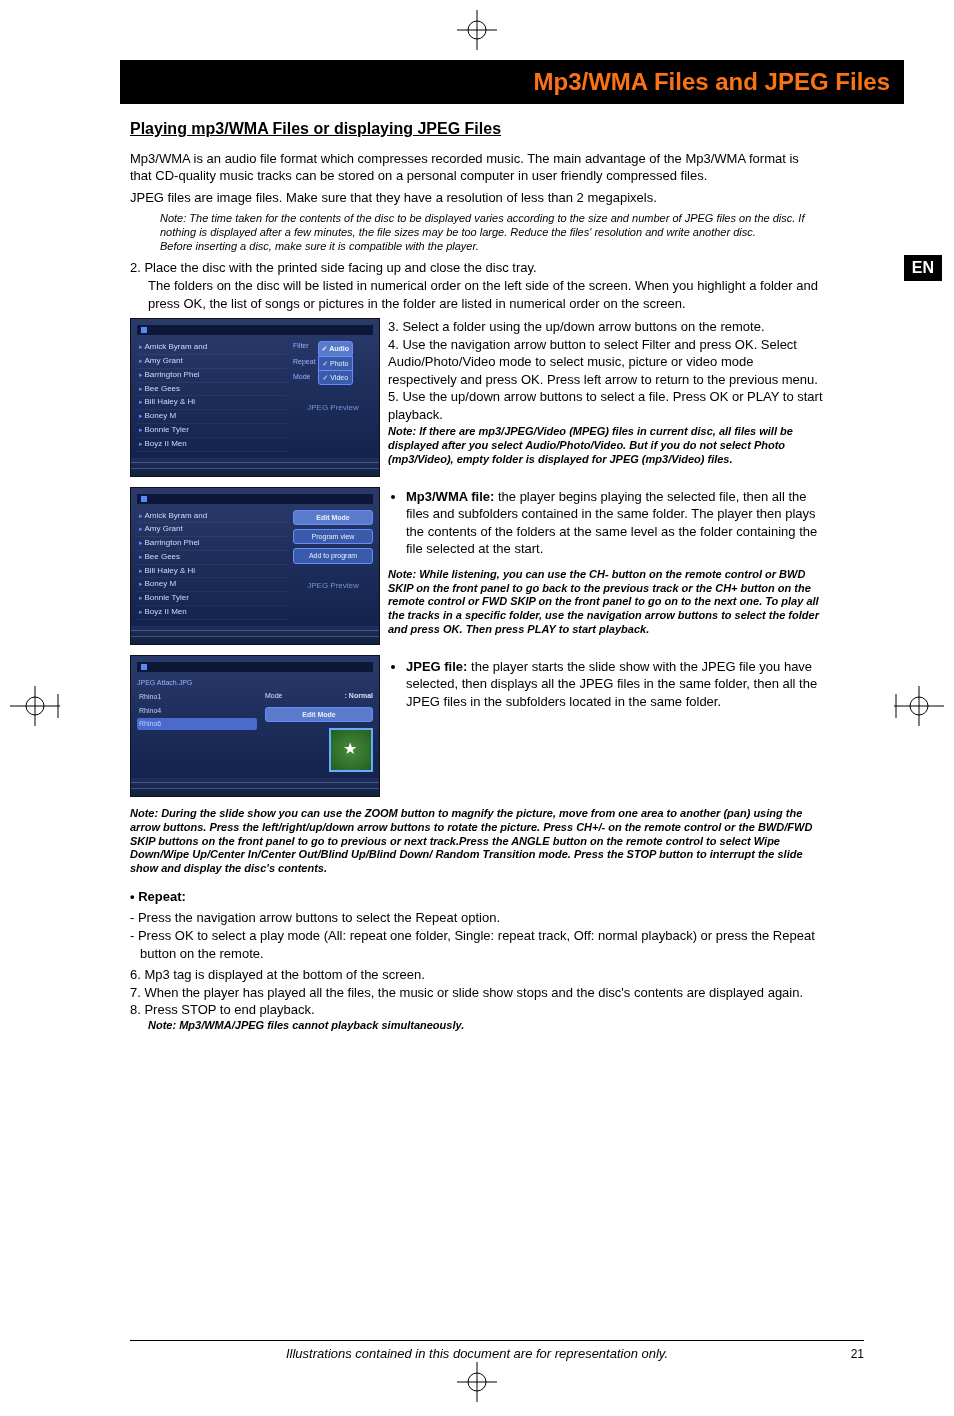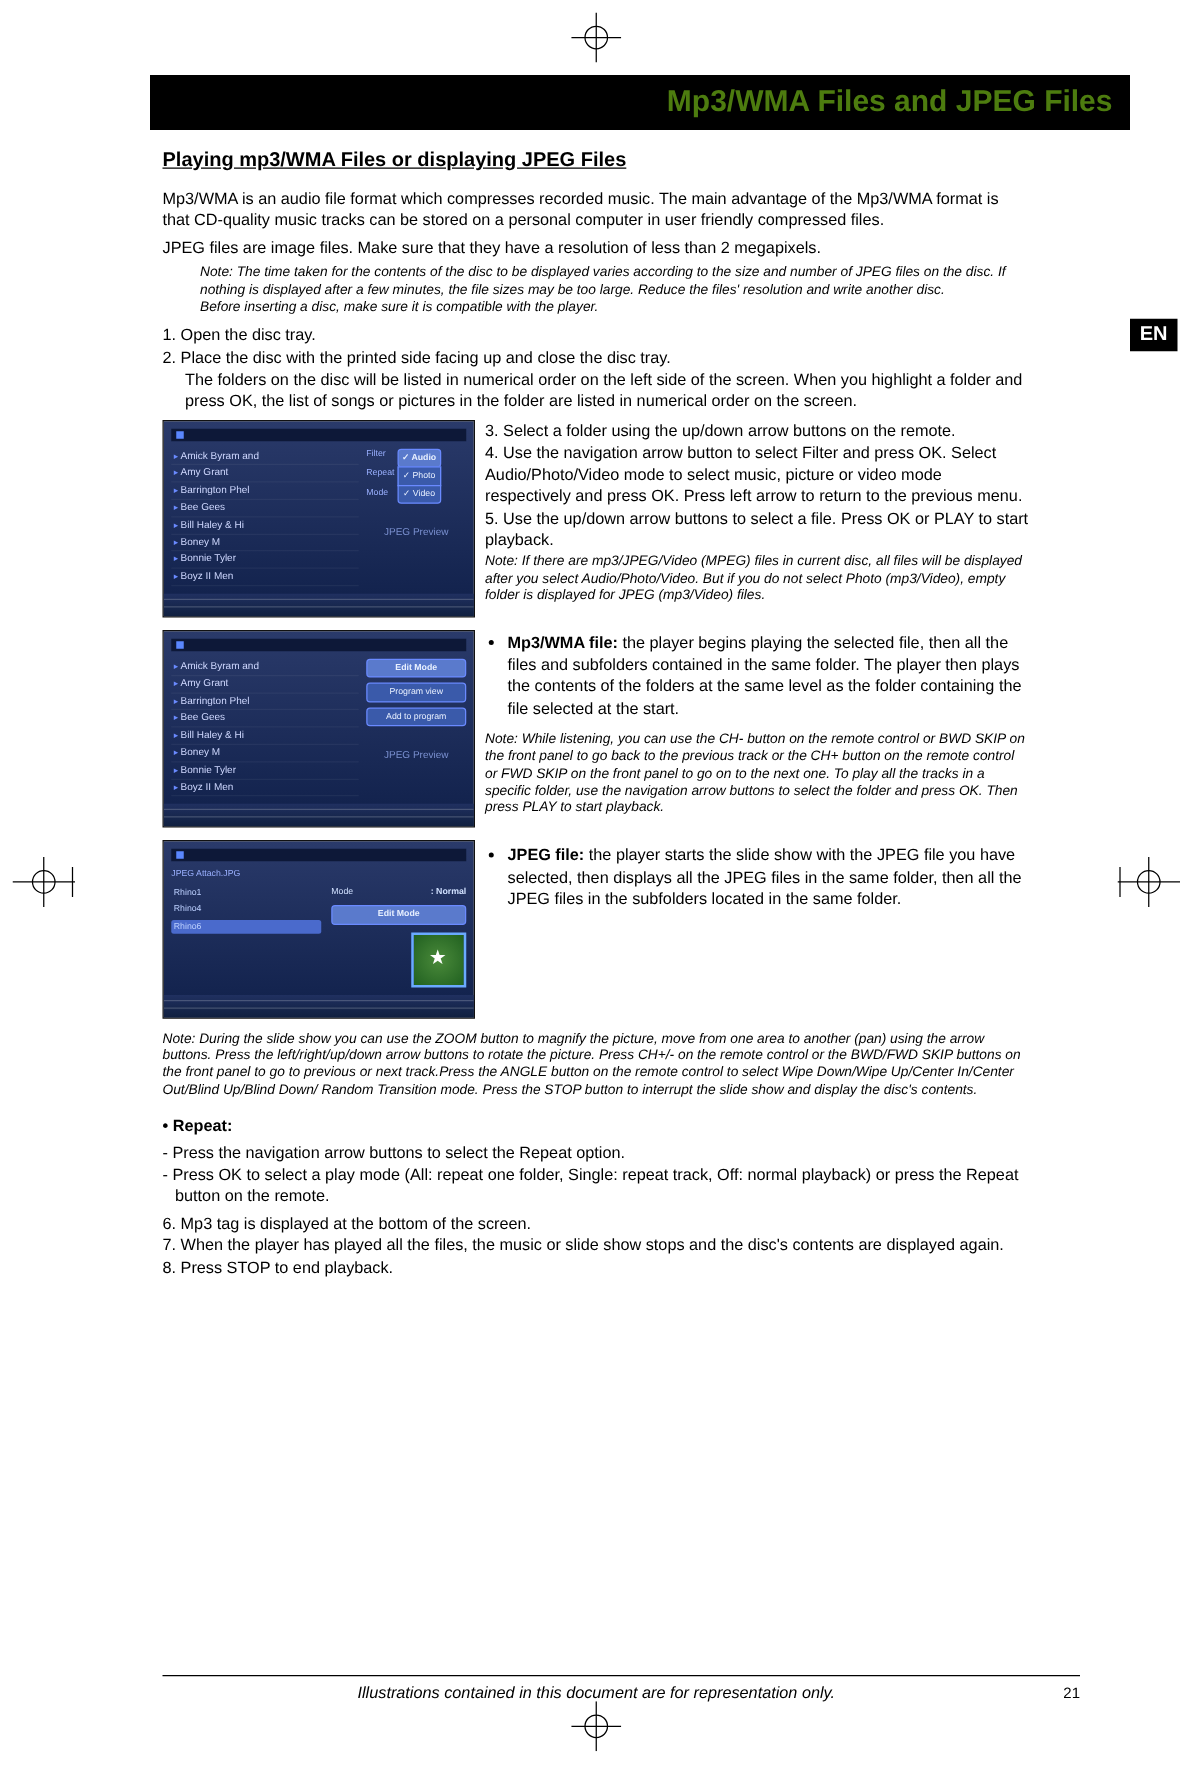--- a/index.html
+++ b/index.html
@@ -28,21 +28,21 @@
     position: absolute;
     top: 50%;
     transform: translateY(-50%);
   }
   .reg-left { left: 10px; }
   .reg-right { right: 10px; }
   svg.reg { width: 40px; height: 40px; }
   svg.reg-side { width: 50px; height: 40px; }
   .title-bar {
     background: #000;
-    color: #4d7c0f;
+    color: #f97316;
     font-weight: bold;
     font-size: 24px;
     padding: 8px 14px 8px 8px;
     text-align: right;
     margin-bottom: 14px;
     margin-left: 60px;
     margin-right: -10px;
   }
   .en-box {
     position: absolute;
@@ -70,20 +70,21 @@
   .note {
     font-style: italic;
     font-size: 11px;
     margin: 6px 0 4px 30px;
     line-height: 1.25;
   }
   .note-inline {
     font-style: italic;
     font-size: 11px;
     line-height: 1.25;
+    font-weight: bold;
   }
   ol.steps, .steps-cont {
     margin: 6px 0 0 0;
     padding-left: 0;
     list-style: none;
   }
   .two-col {
     display: flex;
     gap: 14px;
     margin-top: 6px;
@@ -313,21 +314,20 @@
   <div class="content">
     <div class="sub-head">Playing mp3/WMA Files or displaying JPEG Files</div>
 
     <p>Mp3/WMA is an audio file format which compresses recorded music. The main advantage of the Mp3/WMA format is that CD-quality music tracks can be stored on a personal computer in user friendly compressed files.</p>
     <p>JPEG files are image files. Make sure that they have a resolution of less than 2 megapixels.</p>
 
     <div class="note" style="white-space: pre-line;">Note: The time taken for the contents of the disc to be displayed varies according to the size and number of JPEG files on the disc. If nothing is displayed after a few minutes, the file sizes may be too large. Reduce the files' resolution and write another disc.
 Before inserting a disc, make sure it is compatible with the player.</div>
 
     <div class="steps-cont">
-      <div>1. Open the disc tray.</div>
       <div>2. Place the disc with the printed side facing up and close the disc tray.</div>
       <div style="margin-left:18px;">The folders on the disc will be listed in numerical order on the left side of the screen. When you highlight a folder and press OK, the list of songs or pictures in the folder are listed in numerical order on the screen.</div>
     </div>
 
     <div class="two-col">
       <div class="col-left">
 
         <div class="thumb">
           <div class="thumb-header"></div>
           <div class="thumb-body">
@@ -431,20 +431,21 @@
     <div class="note-inline" style="margin-top:10px;display:block;">Note: During the slide show you can use the ZOOM button to magnify the picture, move from one area to another (pan) using the arrow buttons. Press the left/right/up/down arrow buttons to rotate the picture. Press CH+/- on the remote control or the BWD/FWD SKIP buttons on the front panel to go to previous or next track.Press the ANGLE button on the remote control to select Wipe Down/Wipe Up/Center In/Center Out/Blind Up/Blind Down/ Random Transition mode. Press the STOP button to interrupt the slide show and display the disc's contents.</div>
 
     <p style="margin-top:12px;" class="bold">• Repeat:</p>
     <div>- Press the navigation arrow buttons to select the Repeat option.</div>
     <div style="padding-left:10px;text-indent:-10px;">- Press OK to select a play mode (All: repeat one folder, Single: repeat track, Off: normal playback) or press  the Repeat button on the remote.</div>
 
     <div style="margin-top:4px;">
       <div>6. Mp3 tag is displayed at the bottom of the screen.</div>
       <div style="padding-left:16px;text-indent:-16px;">7. When the player has played all the files, the music or slide show stops and the disc's contents are displayed again.</div>
       <div>8. Press STOP to end playback.</div>
+      <div class="note-inline" style="margin-left:18px;">Note: Mp3/WMA/JPEG files cannot playback simultaneously.</div>
     </div>
 
   </div>
 
   <div class="footer-rule"></div>
   <div class="footer-illus">Illustrations contained in this document are for representation only.</div>
   <div class="page-num">21</div>
 
 </div>
 

